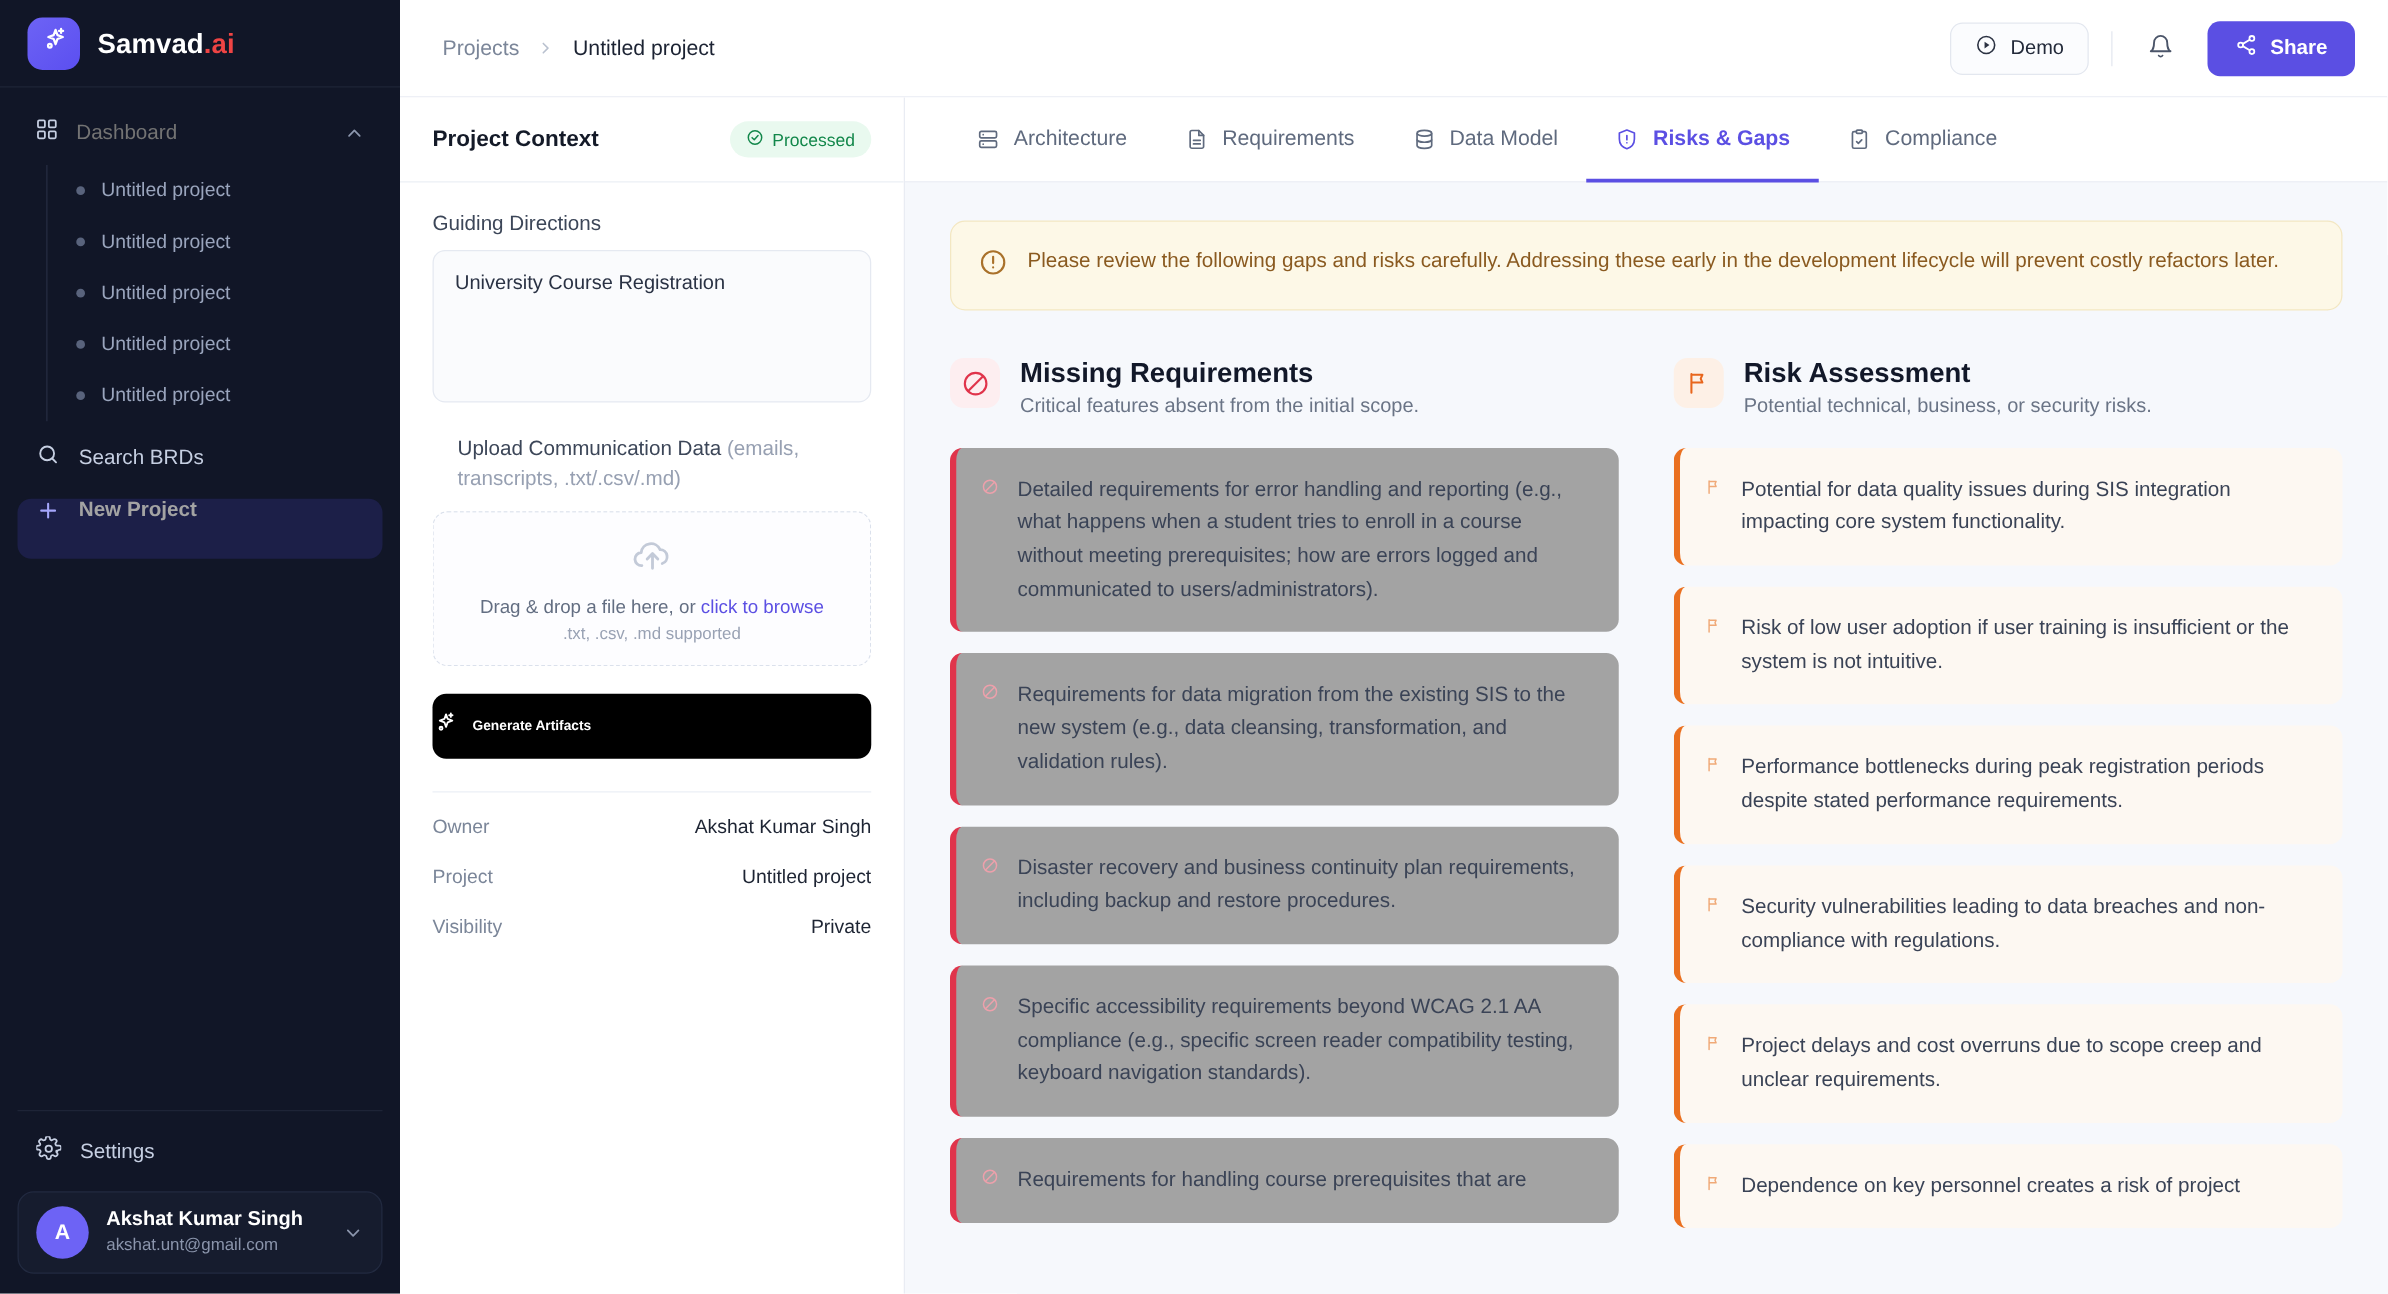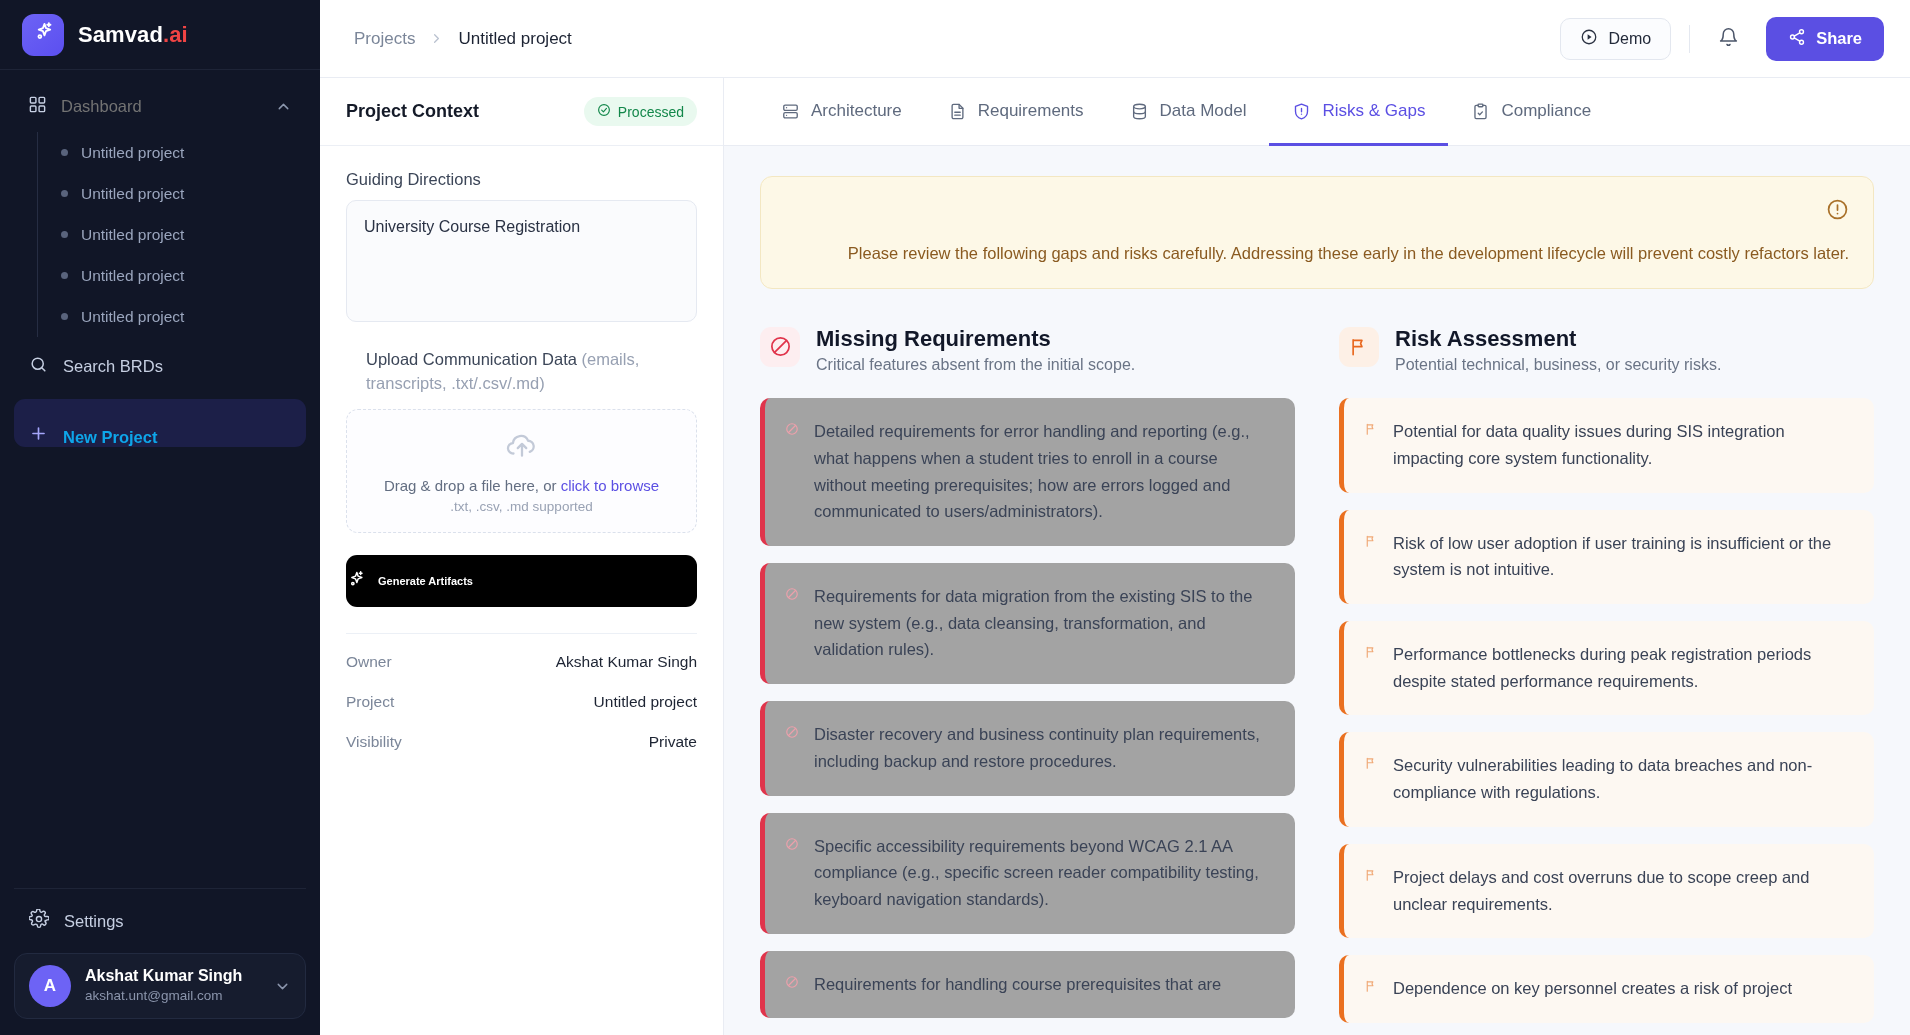--- a/index.html
+++ b/index.html
@@ -63,25 +63,25 @@
     background: #59637c; flex: 0 0 7px;
   }
 
   .nav-search {
     display: flex; align-items: center; gap: 15px;
     height: 46px; padding: 0 15px; margin-top: 4px;
     color: #c6cfe2; font-size: 16.5px; border-radius: 10px; cursor: pointer;
   }
 
   .new-project {
-    display: flex; align-items: flex-end; gap: 15px;
+    display: flex; align-items: flex-start; gap: 15px;
     height: 48px; margin-top: 10px; padding: 0 15px;
     border-radius: 11px;
     background: #1c1f48;
-    color: #0ea5e9; font-size: 16.5px; font-weight: 700;
+    color: #a3a3a3; font-size: 16.5px; font-weight: 700;
     cursor: pointer;
   }
 
   .sidebar-bottom { margin-top: auto; padding: 0 14px 16px 14px; }
   .settings-row {
     display: flex; align-items: center; gap: 15px;
     height: 48px; padding: 0 15px; border-radius: 10px;
     color: #c6cfe2; font-size: 16.5px; cursor: pointer;
     border-top: 1px solid #1e2437;
     border-top: none;
@@ -201,36 +201,35 @@
     height: 68px; flex: 0 0 68px; background: #fff;
     border-bottom: 1px solid #e9ecf3;
     display: flex; align-items: stretch; padding: 0 34px; gap: 0;
   }
   .tab {
     display: flex; align-items: center; gap: 11px;
     padding: 0 23px; font-size: 17px; color: #5f6a7e;
     cursor: pointer; border-bottom: 3px solid transparent;
     position: relative; top: 1px;
   }
-  .tab.active { color: #5b4fe3; border-bottom-color: #5b4fe3; font-weight: 400; text-align: right; }
+  .tab.active { color: #5b4fe3; border-bottom-color: #5b4fe3; font-weight: 700; text-align: right; }
   .tab .tab-ico { display: flex; align-items: center; }
 
   .scroller {
     flex: 1 1 auto; overflow-y: scroll; overflow-x: hidden;
     padding: 30px 36px 40px 36px;
   }
   .scroller::-webkit-scrollbar { width: 11px; }
   .scroller::-webkit-scrollbar-track { background: #f6f8fc; }
   .scroller::-webkit-scrollbar-thumb { background: #d5dbe8; border-radius: 6px; }
 
   .notice {
-    display: flex; gap: 16px; align-items: flex-end;
+    display: flex; gap: 16px; align-items: flex-start;
     background: #fdf8e7; border: 1px solid #f3e7c2; border-radius: 12px;
     padding: 19px 24px 21px 22px;
-    flex-direction: column;
   }
   .notice-ico { color: #a9712a; flex: 0 0 auto; margin-top: 2px; }
   .notice-text { font-size: 16.5px; line-height: 1.55; color: #8a5a20; }
 
   .columns { display: flex; gap: 44px; margin-top: 36px; }
   .column { flex: 1 1 0; min-width: 0; }
   .col-head { display: flex; gap: 16px; align-items: flex-start; margin-bottom: 24px; }
   .col-ico {
     width: 40px; height: 40px; border-radius: 11px;
     display: flex; align-items: center; justify-content: center;

